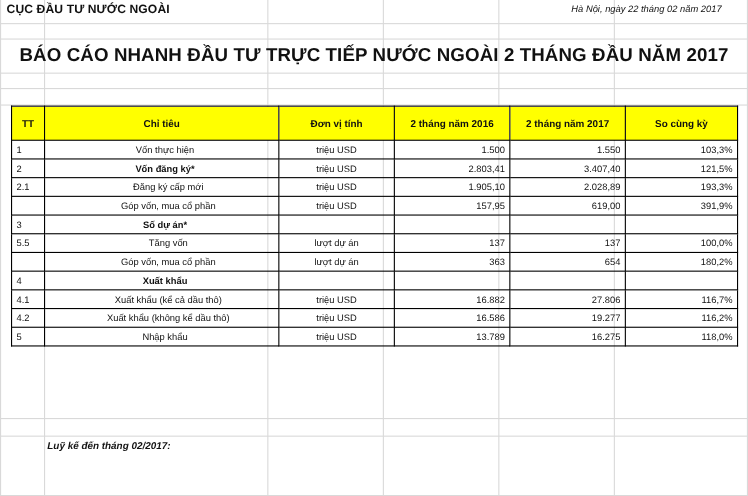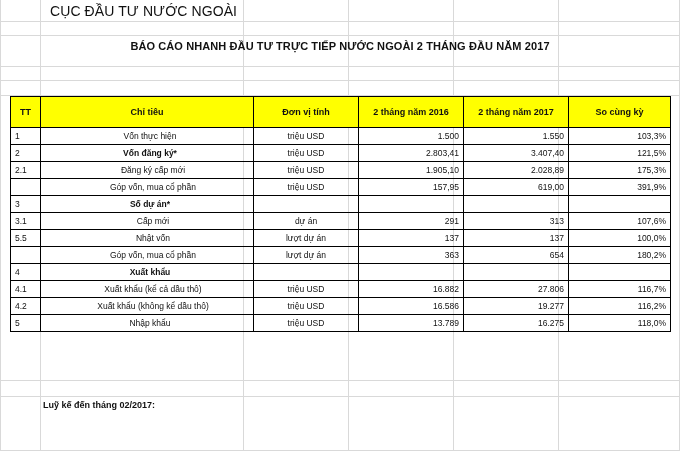--- a/index.html
+++ b/index.html
@@ -50,38 +50,37 @@
     left: 0;
     right: 0;
     height: 22px;
     display: flex;
     align-items: flex-start;
     justify-content: space-between;
     padding: 3px 10px 0 6px;
     box-sizing: border-box;
   }
   .agency {
-    font-size: 14px;
-    font-weight: normal;
+    font-size: 11px;
+    font-weight: bold;
     letter-spacing: 0.1px;
-    margin-left: 44px;
   }
   .dateline {
     font-size: 8.5px;
     font-style: italic;
     padding-right: 14px;
   }
 
   .title {
     position: absolute;
     top: 40px;
     left: 0;
     right: 0;
     text-align: center;
-    font-size: 11px;
+    font-size: 17px;
     font-weight: bold;
     letter-spacing: 0.1px;
   }
 
   
   table.main {
     position: absolute;
     top: 96px;
     left: 10px;
     width: 660px;
@@ -123,20 +122,21 @@
   .indent2 { padding-left: 16px !important; margin-top: 12px; }
   .bold    { font-weight: bold; }
 
   
   .footer {
     position: absolute;
     left: 10px;
     top: 400px;
     width: 660px;
     display: flex;
+    font-style: italic;
   }
   .footer-label {
     width: 205px;
     font-size: 9px;
     font-weight: bold;
     padding-left: 33px;
     box-sizing: border-box;
   }
   .footer-text {
     width: 440px;
@@ -162,20 +162,21 @@
     <div class="gl-h" style="top:66px"></div>
     <div class="gl-h" style="top:80px"></div>
     <div class="gl-h" style="top:95px"></div>
     <div class="gl-h" style="top:380px"></div>
     <div class="gl-h" style="top:396px"></div>
     <div class="gl-h" style="top:450px"></div>
   </div>
 
   <div class="doc-head">
     <div class="agency">CỤC ĐẦU TƯ NƯỚC NGOÀI</div>
+    <div class="dateline">Hà Nội, ngày 22 tháng  02 năm 2017</div>
   </div>
 
   <div class="title">BÁO CÁO NHANH ĐẦU TƯ TRỰC TIẾP NƯỚC NGOÀI 2 THÁNG ĐẦU NĂM 2017</div>
 
   <table class="main">
     <colgroup>
       <col class="c-tt">
         <col class="c-name">
         <col class="c-unit">
       <col class="c-2016">
@@ -208,49 +209,41 @@
           <td class="num">2.803,41</td>
           <td class="num">3.407,40</td>
           <td class="pct">121,5%</td>
         </tr>
         <tr>
           <td class="tt">2.1</td>
           <td class="name indent2">Đăng ký cấp mới</td>
           <td class="unit">triệu USD</td>
           <td class="num">1.905,10</td>
           <td class="num">2.028,89</td>
-          <td class="pct">175,3%</td>
+          <td class="pct">193,3%</td>
         </tr>
         <tr>
           <td class="tt"></td>
           <td class="name indent2">Góp vốn, mua cổ phần</td>
           <td class="unit">triệu USD</td>
           <td class="num">157,95</td>
           <td class="num">619,00</td>
           <td class="pct">391,9%</td>
         </tr>
         <tr>
           <td class="tt">3</td>
           <td class="name indent1 bold">Số dự án*</td>
           <td class="unit"></td>
           <td class="num"></td>
           <td class="num"></td>
           <td class="pct"></td>
         </tr>
         <tr>
-          <td class="tt">3.1</td>
-          <td class="name indent2">Cấp mới</td>
-          <td class="unit">dự án</td>
-          <td class="num">291</td>
-          <td class="num">313</td>
-          <td class="pct">107,6%</td>
-        </tr>
-        <tr>
           <td class="tt">5.5</td>
-          <td class="name indent2">Nhật vốn</td>
+          <td class="name indent2">Tăng vốn</td>
           <td class="unit">lượt dự án</td>
           <td class="num">137</td>
           <td class="num">137</td>
           <td class="pct">100,0%</td>
         </tr>
         <tr>
           <td class="tt"></td>
           <td class="name indent2">Góp vốn, mua cổ phần</td>
           <td class="unit">lượt dự án</td>
           <td class="num">363</td>

